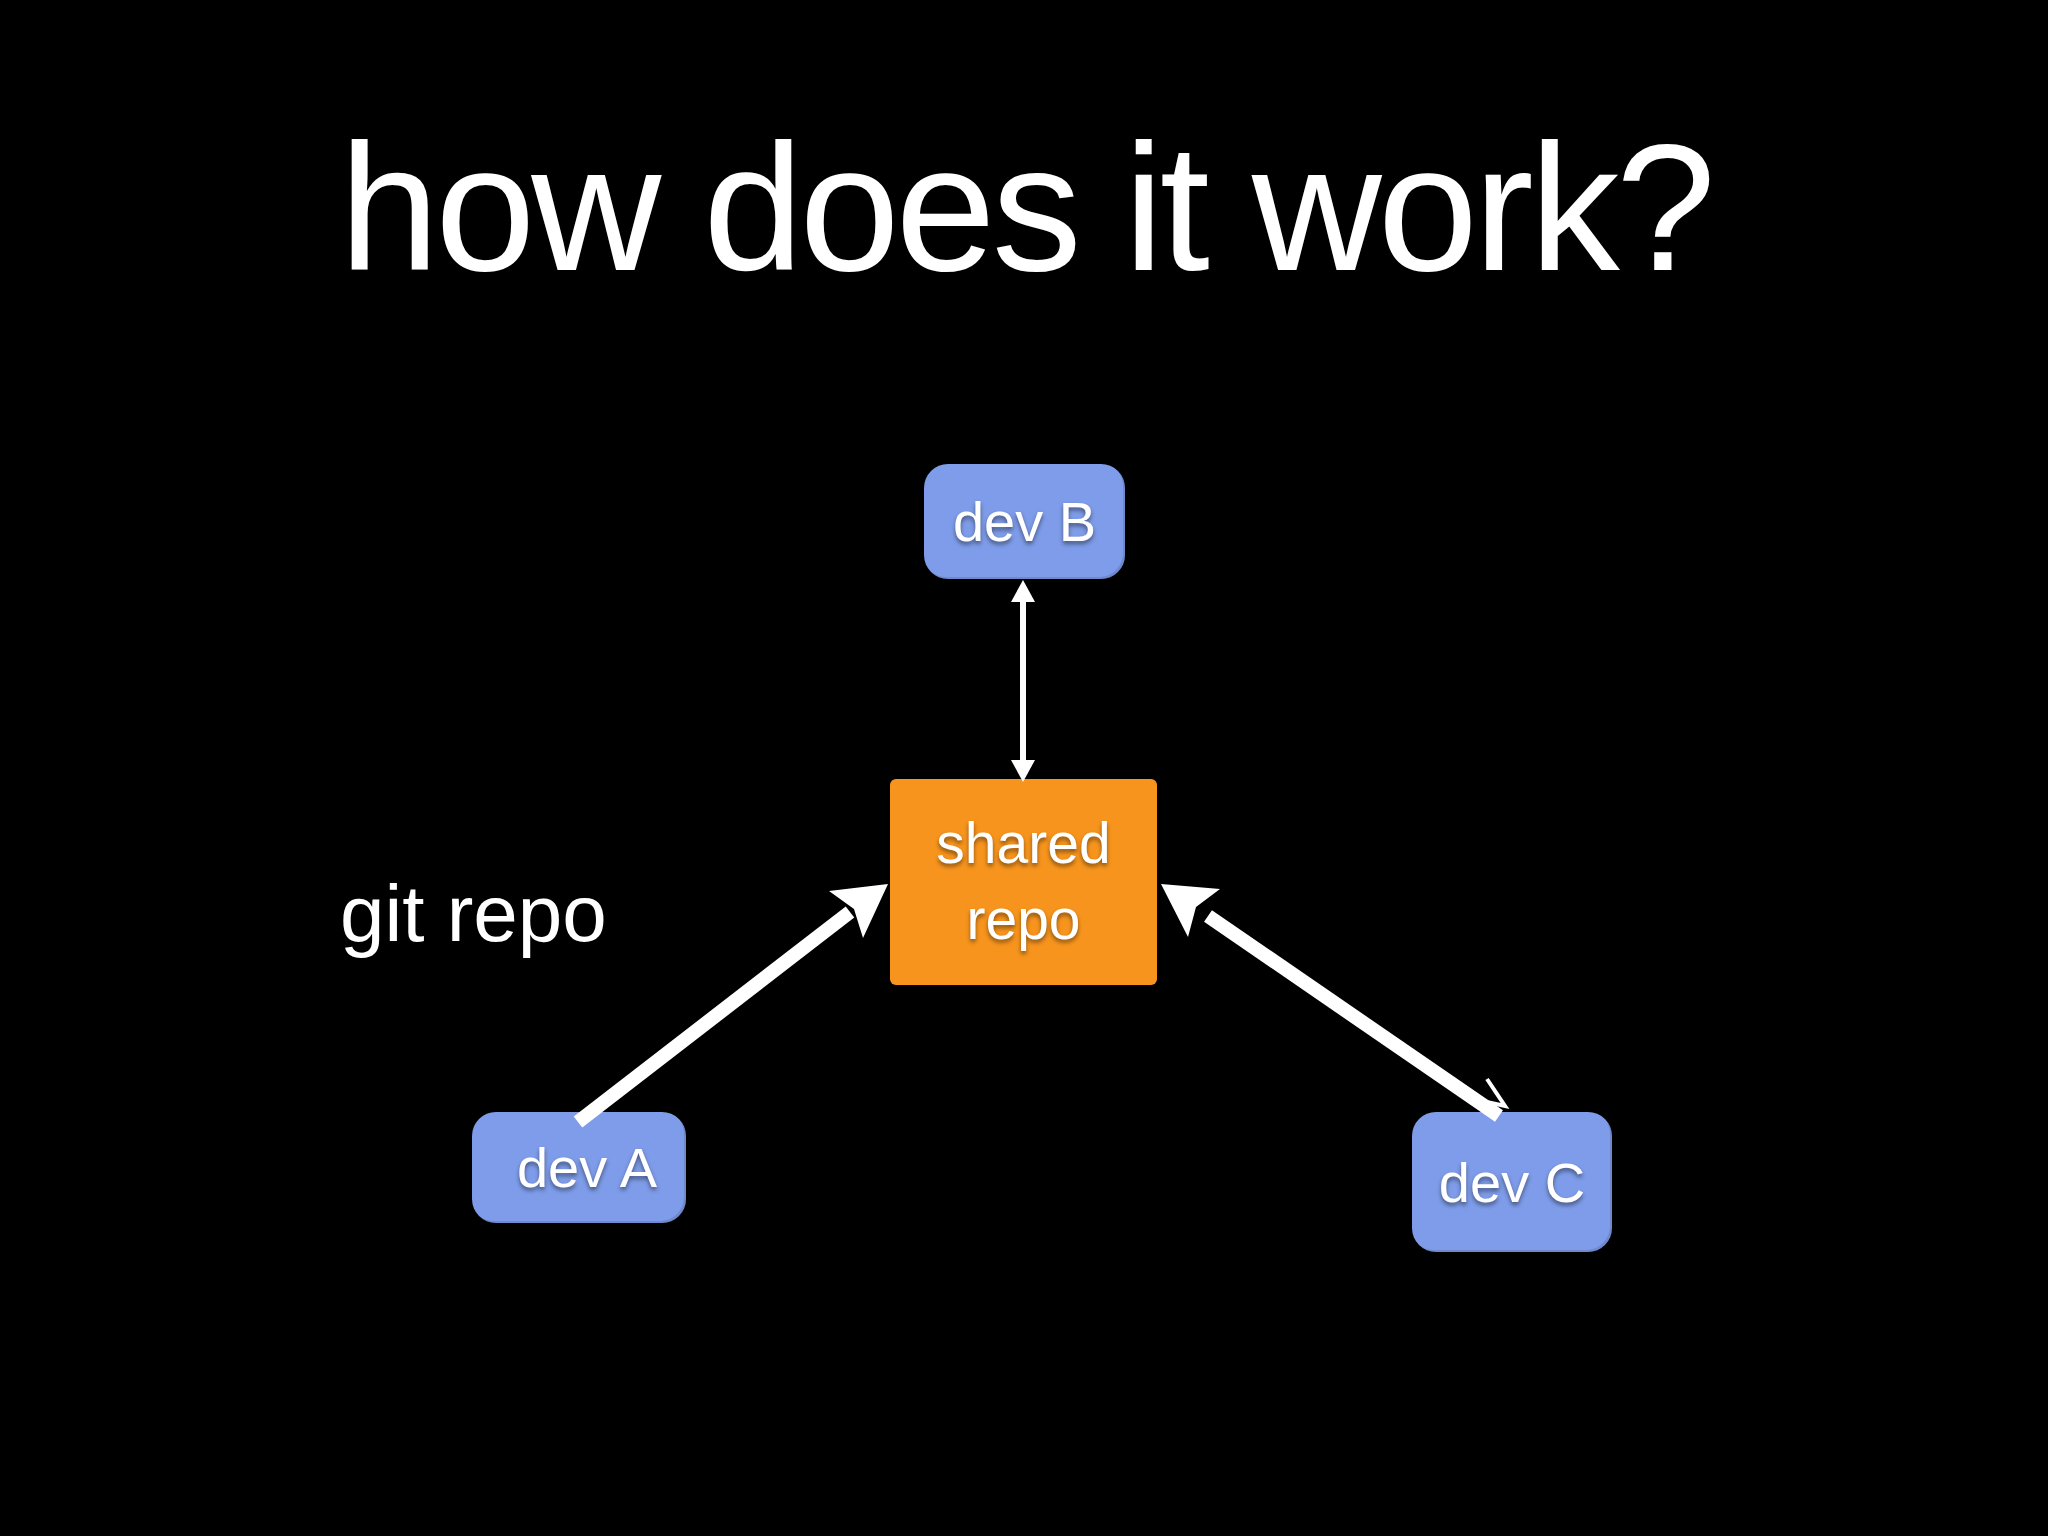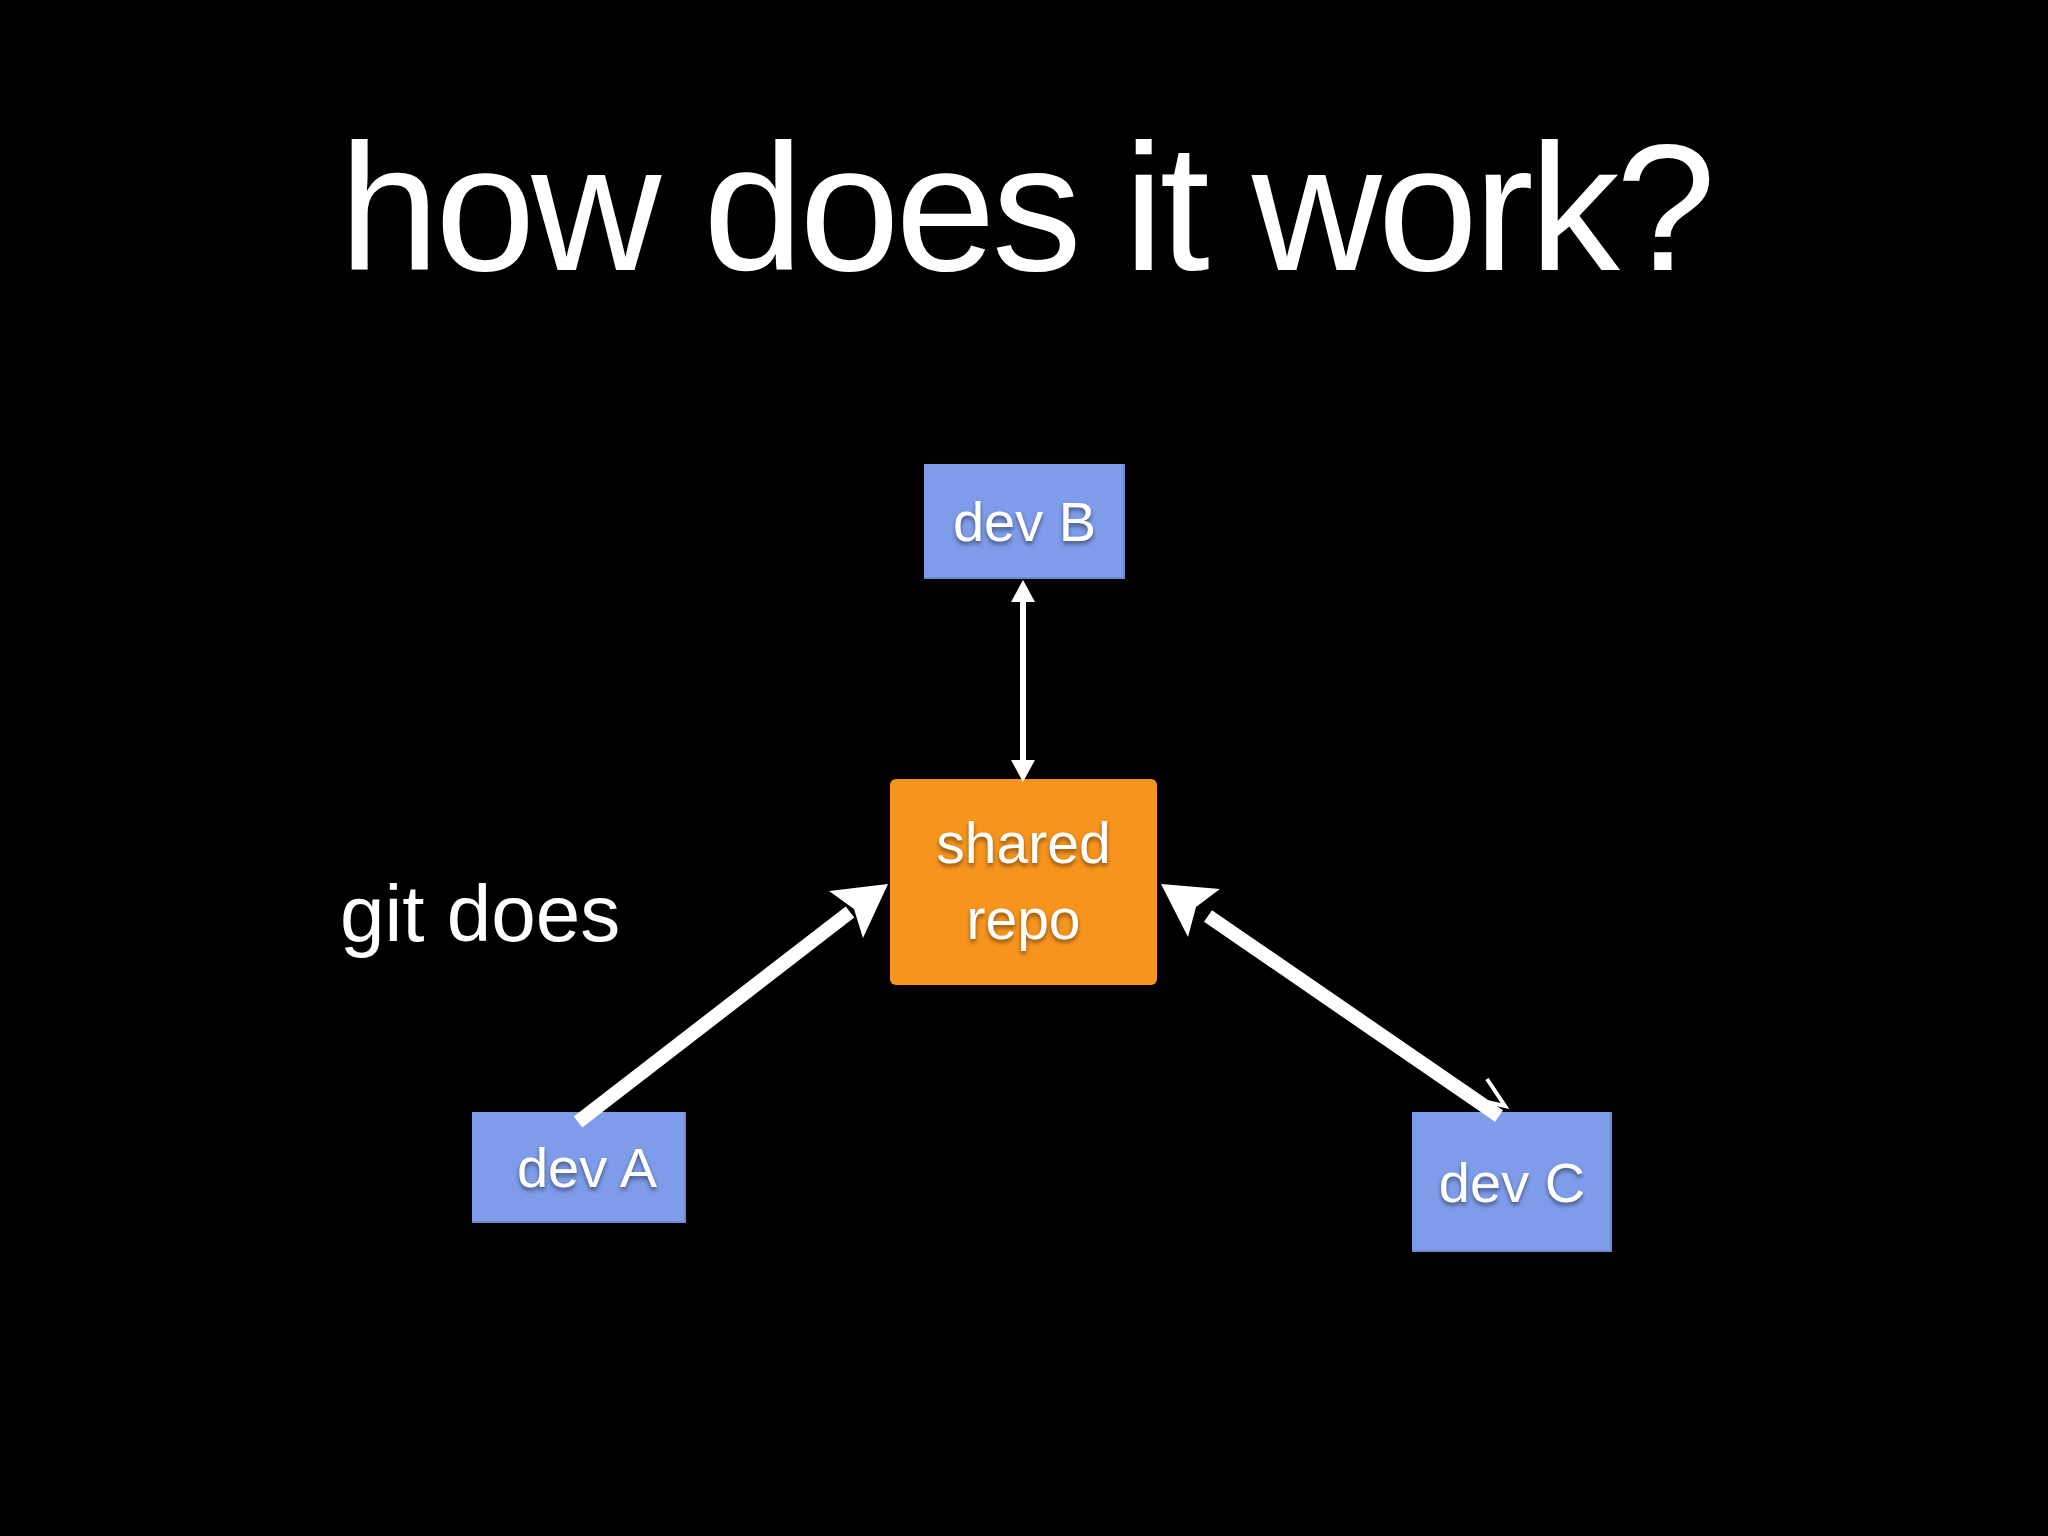--- a/index.html
+++ b/index.html
@@ -47,20 +47,21 @@
     color: #ffffff;
     font-size: 56px;
     font-weight: 400;
     text-shadow: 0 3px 4px rgba(0,0,0,0.45);
     z-index: 2;
     text-align: center;
   }
   .node-blue {
     background: #7e9ce9;
     box-shadow: inset -2px -2px 0 rgba(0,0,0,0.12), 2px 3px 4px rgba(0,0,0,0.55);
+    border-radius: 24px;
   }
   .node-dev-b { left: 924px; top: 464px; width: 201px; height: 115px; }
   .node-dev-a { left: 472px; top: 1112px; width: 198px; height: 111px; padding-left: 16px; }
   .node-dev-c { left: 1412px; top: 1112px; width: 200px; height: 140px; }
   .node-shared-repo {
     left: 890px; top: 779px; width: 267px; height: 206px;
     background: #f7941d;
     border-radius: 6px;
     font-size: 57px;
     line-height: 1.33;
@@ -114,15 +115,15 @@
   </div>
 
   <div class="node node-blue node-dev-a">
     <span class="node-label">dev A</span>
   </div>
 
   <div class="node node-blue node-dev-c">
     <span class="node-label">dev C</span>
   </div>
 
-  <div class="annotation-label">git does</div>
+  <div class="annotation-label">git repo</div>
 
 </div>
 
 </body></html>

